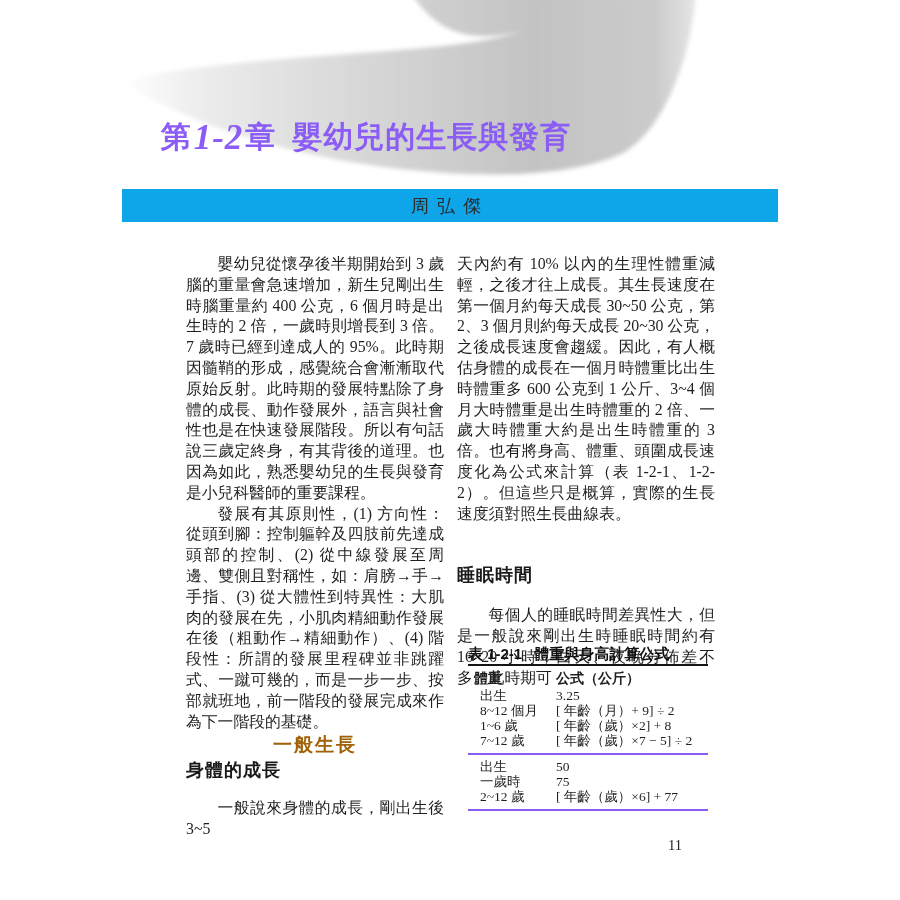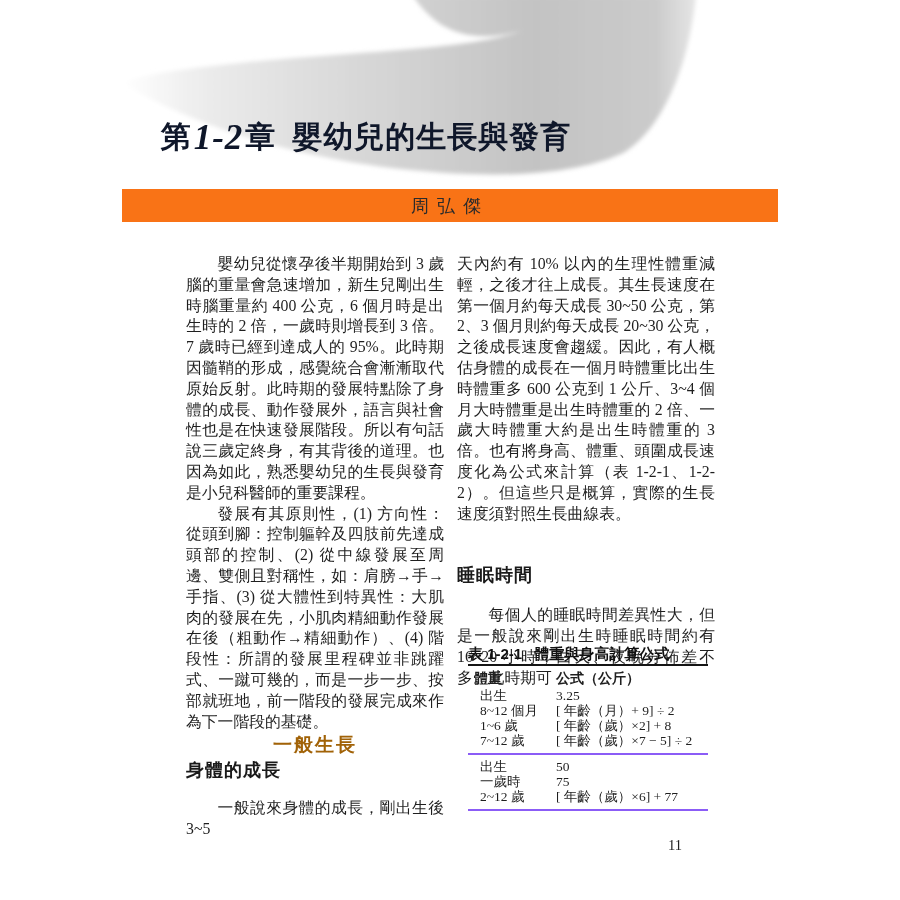--- a/index.html
+++ b/index.html
@@ -3,29 +3,29 @@
 <meta charset="utf-8">
 <style>
   html,body{margin:0;padding:0;background:#fff;}
   #page{
     position:relative;width:900px;height:900px;background:#ffffff;overflow:hidden;
     font-family:"Liberation Serif","DejaVu Serif",serif;color:#1f1f1f;
   }
   .swoosh{position:absolute;left:0;top:0;}
   .chapter-heading{
     position:absolute;left:0;top:117px;width:732px;text-align:center;
-    font-weight:bold;font-size:30px;letter-spacing:1px;color:#0f172a;white-space:nowrap;
+    font-weight:bold;font-size:30px;letter-spacing:1px;color:#8b5cf6;white-space:nowrap;
   }
   .chapter-num{
     font-style:italic;font-size:35px;padding:0 2px;vertical-align:-2px;
     font-family:"Liberation Serif","DejaVu Serif",serif;
   }
   .chapter-title-text{margin-left:16px;}
   .author-bar{
-    position:absolute;left:122px;top:189px;width:656px;height:33px;background:#f97316;
+    position:absolute;left:122px;top:189px;width:656px;height:33px;background:#0ea5e9;
     display:flex;align-items:center;justify-content:center;
     font-size:18px;color:#2b2b2b;letter-spacing:8px;
   }
   .col{
     position:absolute;width:258px;font-size:15.8px;line-height:20.8px;
     text-align:justify;text-justify:inter-ideograph;
   }
   #col-left{left:186px;top:254px;}
   #col-right{left:457px;top:254px;}
   .col p{margin:0;}

